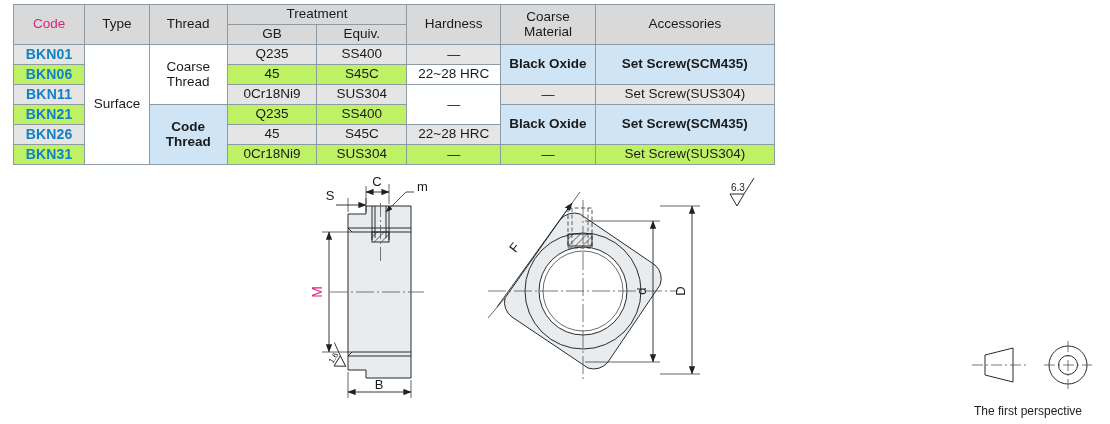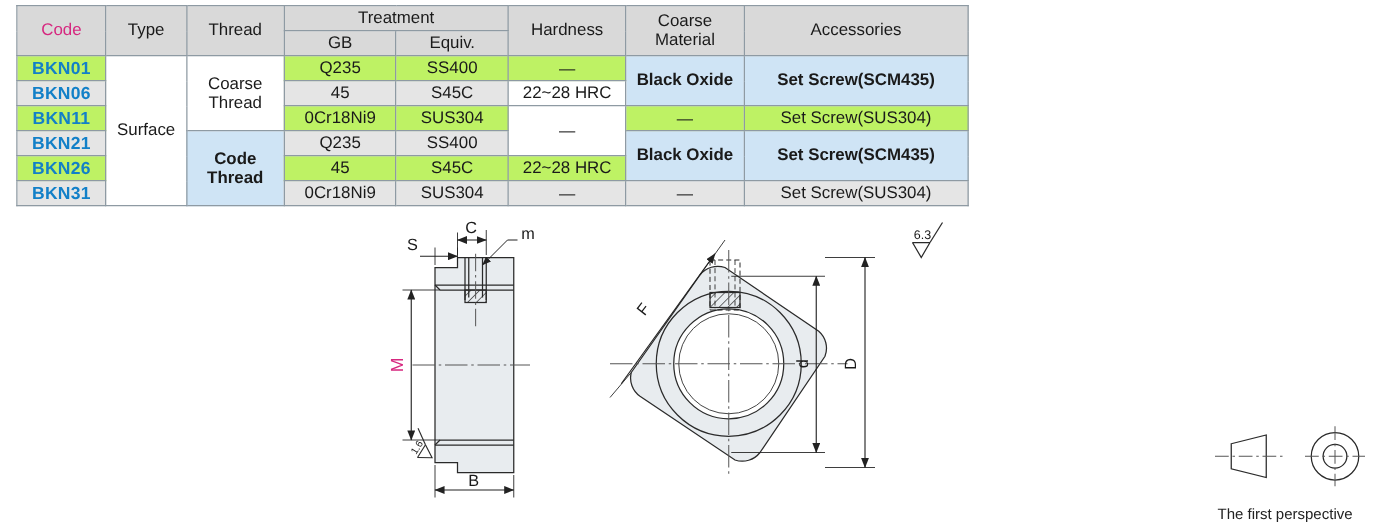--- a/index.html
+++ b/index.html
@@ -29,22 +29,22 @@
   .spec-table thead th{
     background:#d9d9d9;
     font-weight:400;
     color:#1a1a1a;
   }
   .spec-table thead th.code-head{
     color:#d6277f;
   }
   .spec-table thead .h-tall{height:38px;}
   .spec-table thead .h-half{height:19px;}
-  tr.row-odd td{background:#bef264;}
-  tr.row-even td{background:#e5e5e5;}
+  tr.row-odd td{background:#e5e5e5;}
+  tr.row-even td{background:#bef264;}
   td.code-cell{
     color:#1280c8;
     font-weight:bold;
     font-size:14px;
     letter-spacing:.2px;
   }
   td.span-cell{background:#ffffff !important;}
   td.span-cell.tint{background:#cfe4f5 !important;font-weight:bold;}
   td.dash{font-size:13px;}
   .two-line{line-height:1.08;}

